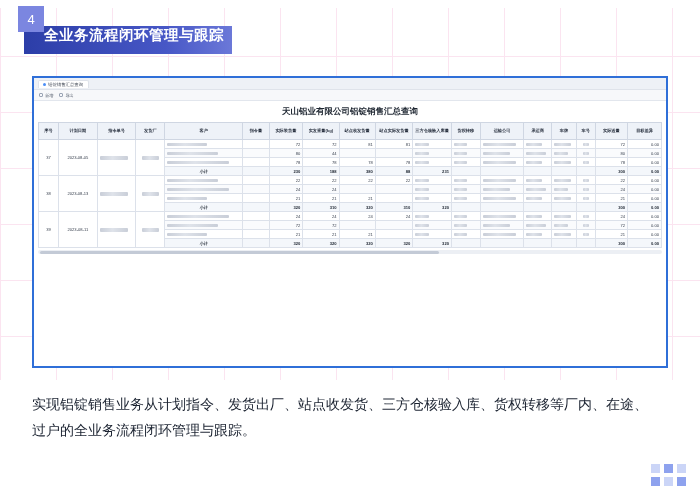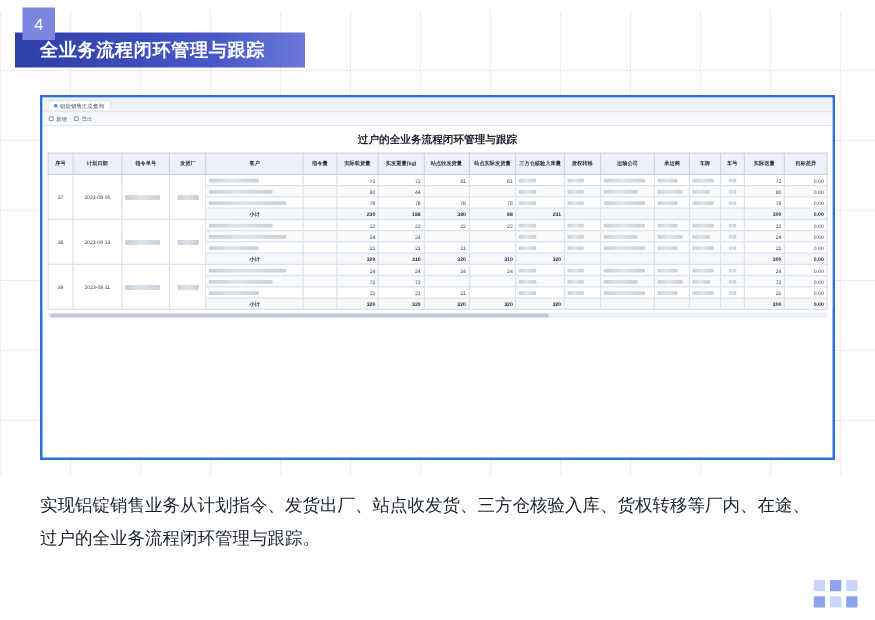--- a/index.html
+++ b/index.html
@@ -32,26 +32,25 @@
   .bg-white-top {
     position: absolute;
     left: 0; top: 0; width: 700px; height: 8px;
     background: #ffffff;
     z-index: 1;
   }
 
   
   .header {
     position: absolute;
-    left: 12px; top: 26px;
-    width: 232px; height: 28px;
+    left: 24px; top: 26px;
+    width: 208px; height: 28px;
     background: linear-gradient(to right, #2c3ea8 0%, #4757c6 68%, #6b78d8 100%);
     z-index: 3;
     display: flex;
-    align-items: center;
   }
   .header-title {
     color: #ffffff;
     font-size: 14.5px;
     font-weight: bold;
     letter-spacing: 0.5px;
     padding-left: 20px;
   }
   .badge {
     position: absolute;
@@ -256,21 +255,21 @@
     <div class="toolbar-item">
       <span class="toolbar-ico"></span>
       <span>新增</span>
     </div>
     <div class="toolbar-item">
       <span class="toolbar-ico"></span>
       <span>导出</span>
     </div>
   </div>
 
-  <div class="report-title">过户的全业务流程闭环管理与跟踪</div>
+  <div class="report-title">天山铝业有限公司铝锭销售汇总查询</div>
 
   <div class="tbl-wrap">
     <table class="grid">
       <colgroup>
         <col style="width:3.2%">
           <col style="width:6.2%">
           <col style="width:6.2%">
           <col style="width:4.6%">
         <col style="width:12.5%">
           <col style="width:4.2%">

